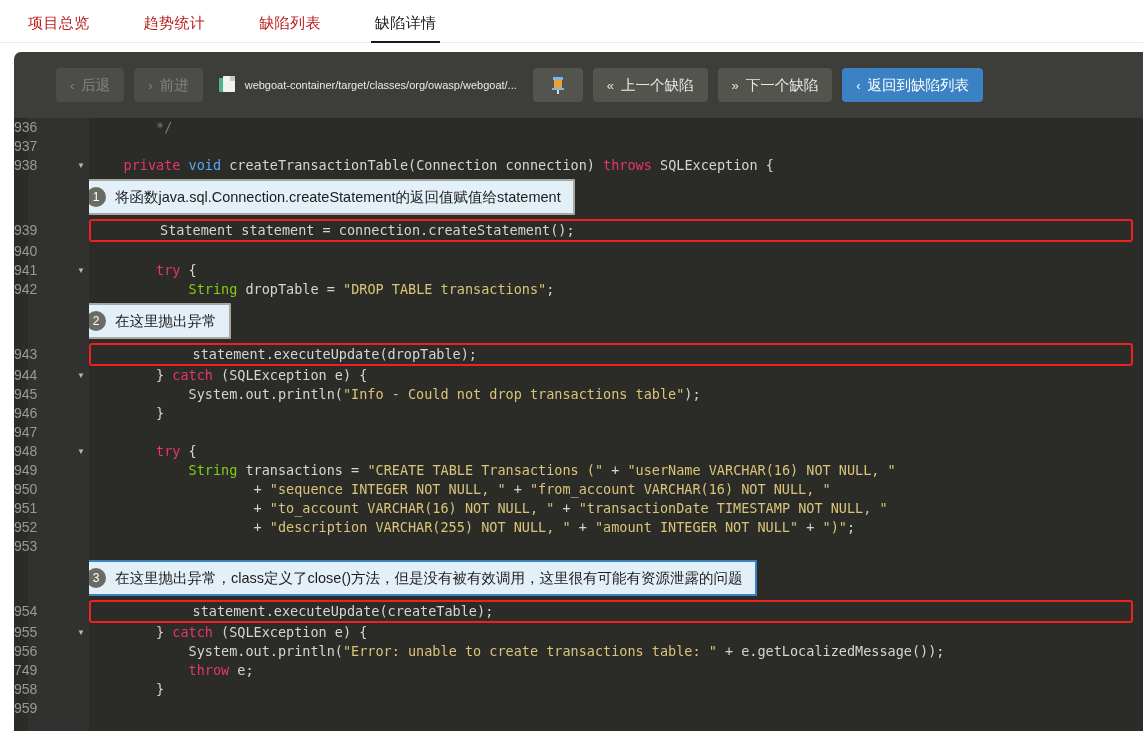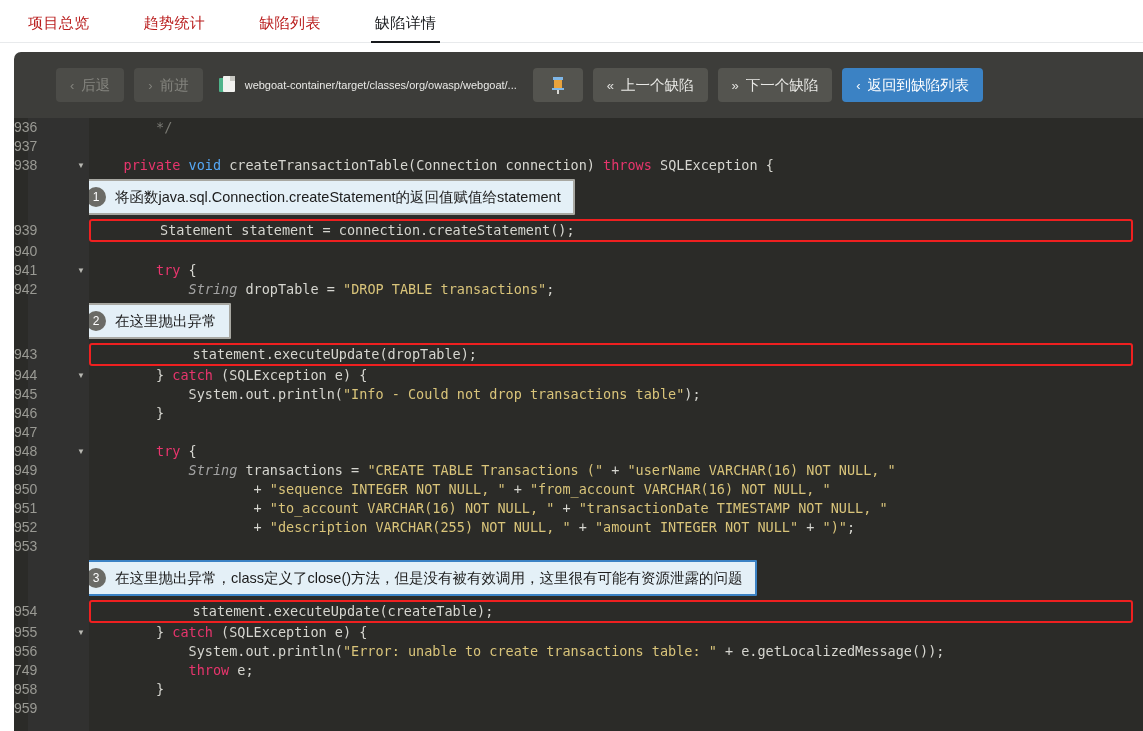--- a/index.html
+++ b/index.html
@@ -158,21 +158,21 @@
     padding-left: 4px;
     border-radius: 3px;
     line-height: 18px;
   }
   .row.hl { min-height: 23px; }
   .row.hl .ln { line-height: 23px; }
 
   
   .kw   { color: #e8356d; }
   .kw2  { color: #56a8f5; text-align: right; }
-  .typ  { color: #a3a3a3; font-style: italic; }
+  .typ  { color: #84cc16; }
   .str  { color: #d9c47a; }
   .cmt  { color: #7a7a74; }
   .pln  { color: #d6d6d0; }
 
   
   .ann {
     margin: 4px 0 4px 61px;
     display: inline-flex;
     align-items: center;
     gap: 9px;

